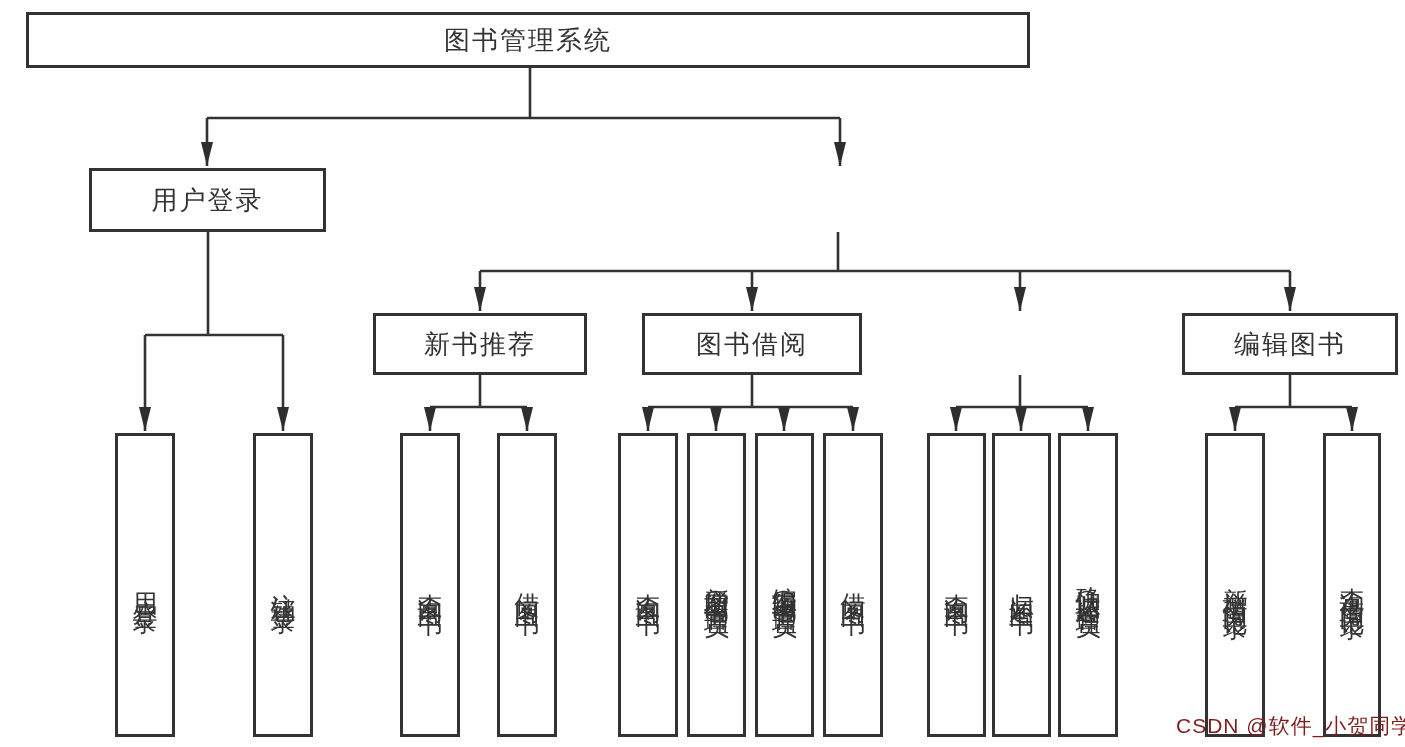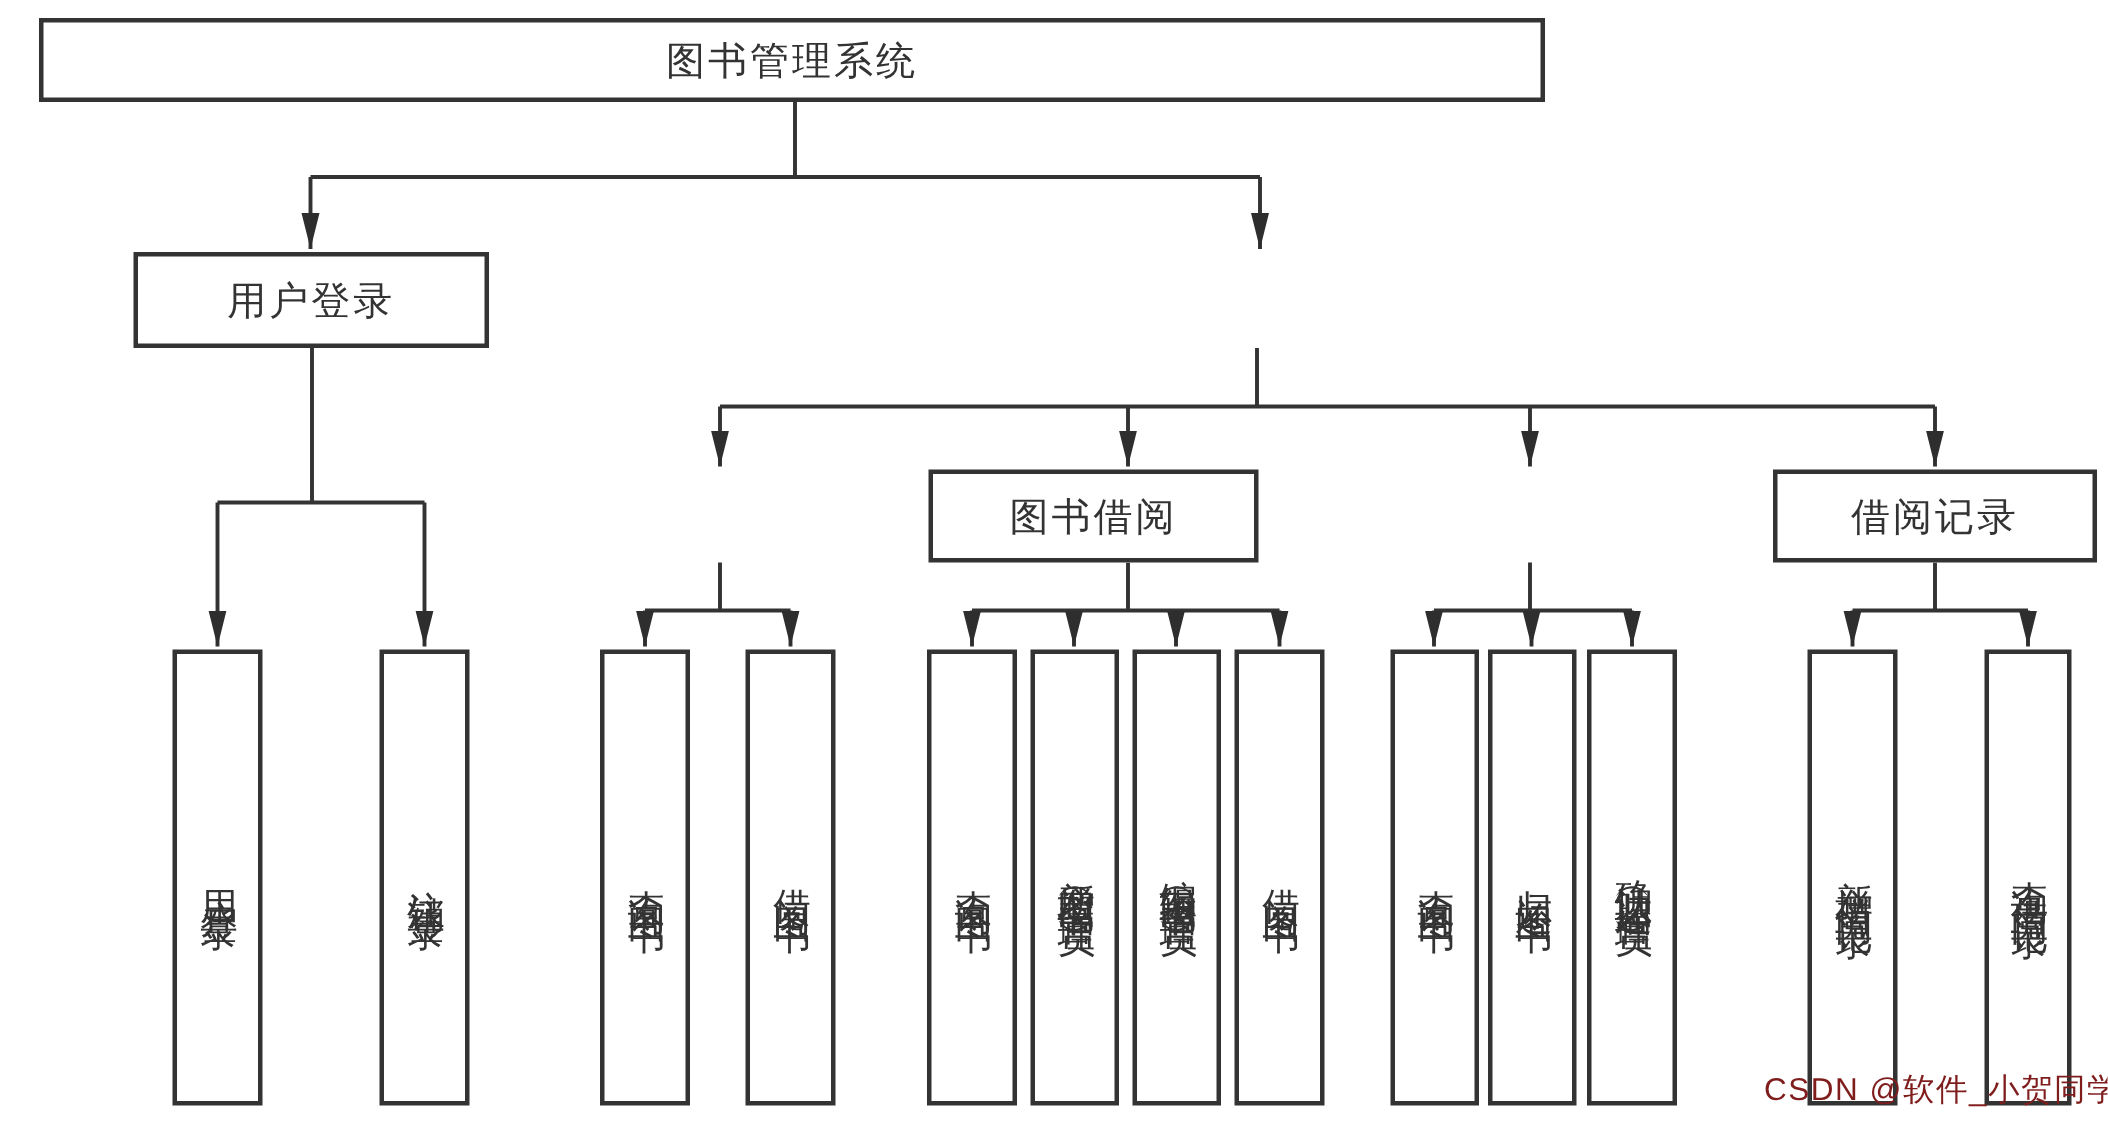--- a/index.html
+++ b/index.html
@@ -26,21 +26,21 @@
     z-index:2;
     font-size:26px;
     letter-spacing:2px;
     white-space:nowrap;
   }
   
   .n-root{left:16px;top:12px;width:1004px;height:56px;}
   .n-userlogin{left:79px;top:168px;width:237px;height:64px;}
   .n-bookmgmt{left:710px;top:168px;width:234px;height:64px;}
   .n-newrec{left:363px;top:313px;width:214px;height:62px;}
-  .n-bookborrow{left:609px;top:313px;width:220px;height:62px;}
+  .n-bookborrow{left:632px;top:313px;width:220px;height:62px;}
   .n-curborrow{left:901px;top:313px;width:217px;height:62px;}
   .n-records{left:1172px;top:313px;width:216px;height:62px;}
   
   .leaf{
     top:433px;height:304px;width:60px;
     writing-mode:vertical-rl;
     text-orientation:mixed;
     font-size:25px;
     letter-spacing:6px;
     line-height:1;
@@ -111,22 +111,23 @@
 
     <path d="M1280 375 V407 M1225 407 H1342"></path>
     <path d="M1225 407 V431" marker-end="url(#arrow)"></path>
     <path d="M1342 407 V431" marker-end="url(#arrow)"></path>
   </svg>
 
   <div class="box n-root">图书管理系统</div>
 
   <div class="box n-userlogin">用户登录</div>
 
+  <div class="box n-newrec">新书推荐</div>
   <div class="box n-bookborrow">图书借阅</div>
-  <div class="box n-records">借阅记录</div>
+  <div class="box n-records">编辑图书</div>
 
   <div class="box leaf lf-a1">用户登录</div>
   <div class="box leaf lf-a2">注销登录</div>
 
   <div class="box leaf lf-b1">查询图书</div>
   <div class="box leaf lf-b2">借阅图书</div>
 
   <div class="box leaf lf-c1">查询图书</div>
   <div class="box leaf lf-c2">新增图书（管理员）</div>
   <div class="box leaf lf-c3">编辑图书（管理员）</div>

